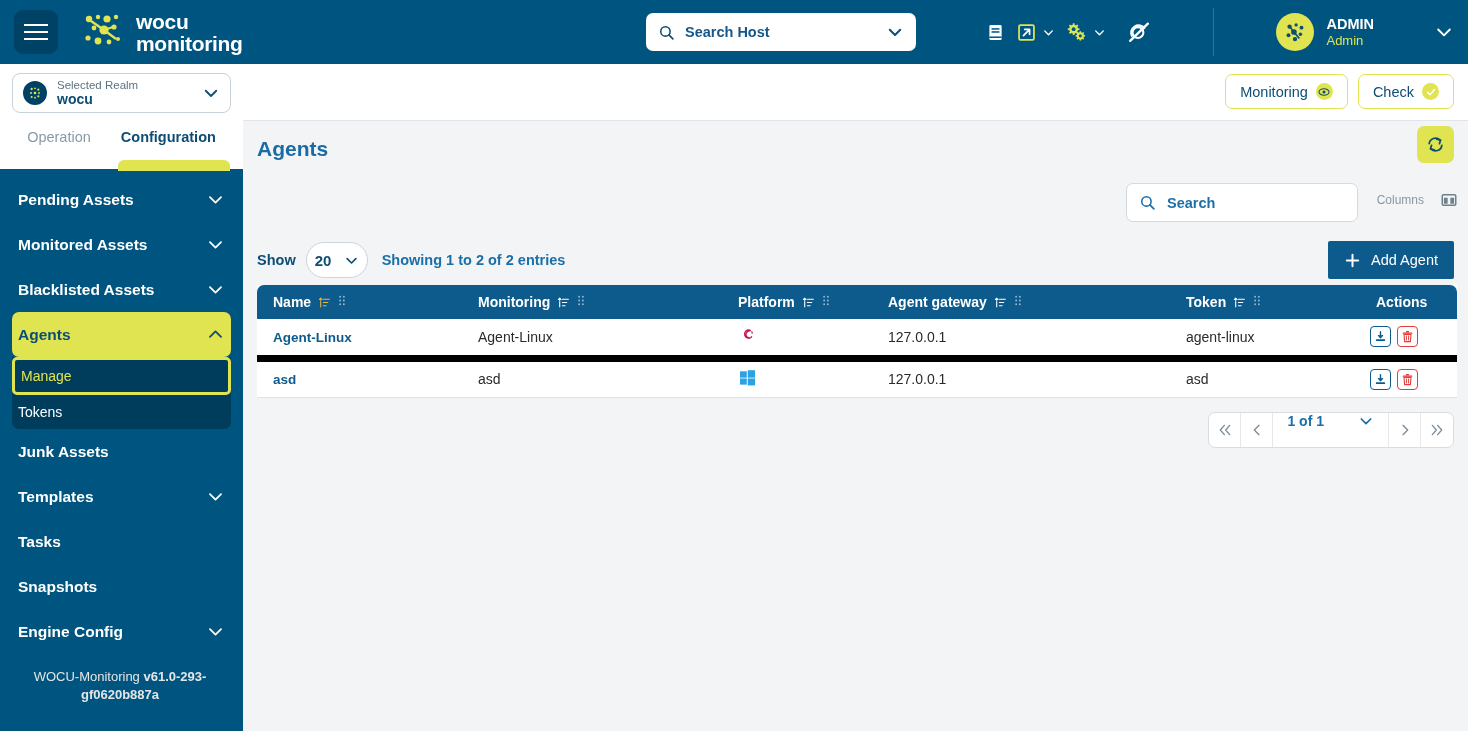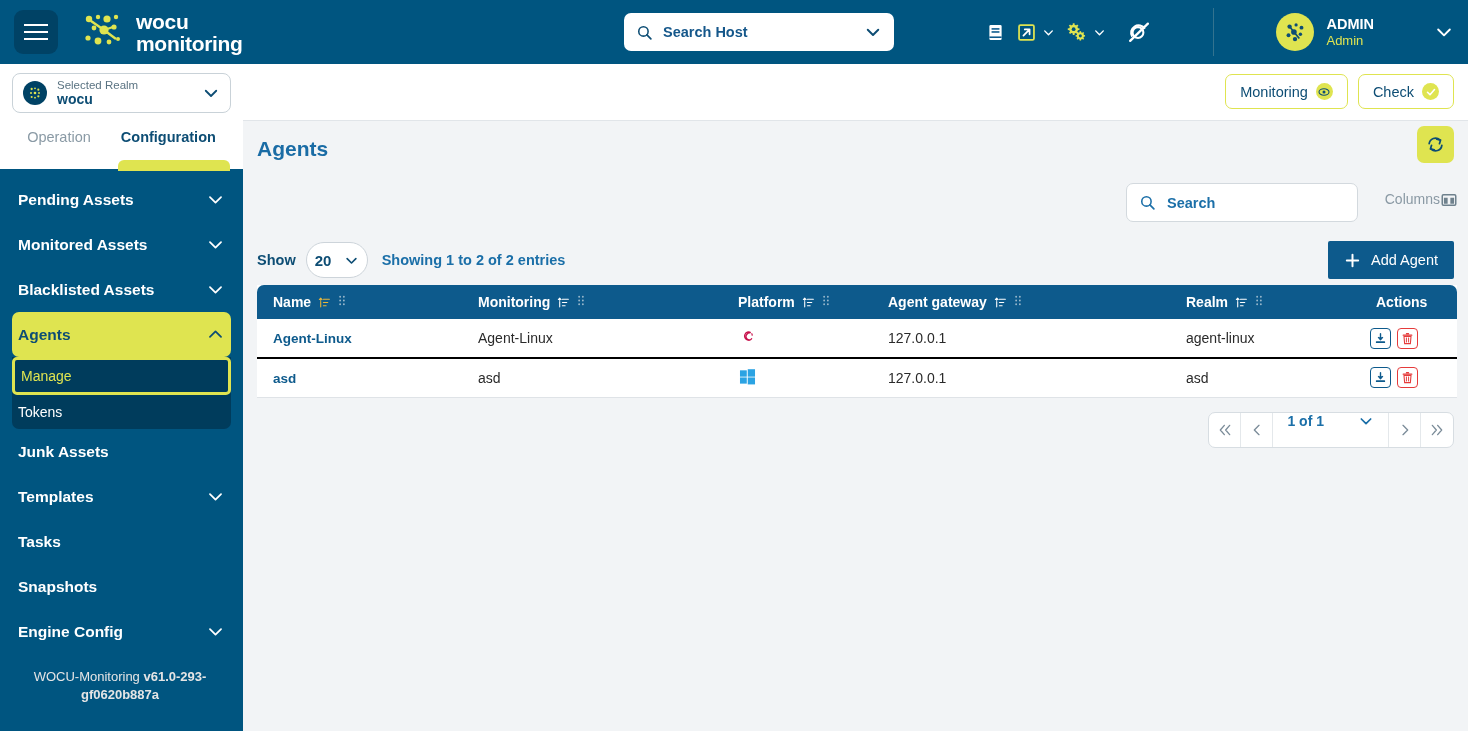--- a/index.html
+++ b/index.html
@@ -21,21 +21,21 @@
     align-items: center; justify-content: center; gap: 5px; cursor: pointer;
   }
   .hamburger span { display: block; width: 24px; height: 2px; background: #fff; }
 
   .brand { display: flex; align-items: center; margin-left: 24px; gap: 10px; }
   .brand-mark { width: 44px; height: 40px; }
   .brand-text { color: #fff; font-size: 21px; font-weight: bold; line-height: 1.0; letter-spacing: -0.3px; }
   .brand-text div:first-child { margin-bottom: 1px; }
 
   .host-search {
-    position: absolute; left: 624px; top: 13px; width: 270px; height: 38px;
+    position: absolute; left: 646px; top: 13px; width: 270px; height: 38px;
     background: #fff; border-radius: 7px; display: flex; align-items: center;
     padding: 0 12px; cursor: text;
   }
   .host-search .hs-txt { color: #15578a; font-size: 14.5px; font-weight: bold; margin-left: 10px; flex: 1; }
 
   .hdr-icons { position: absolute; left: 985px; top: 0; height: 64px; display: flex; align-items: center; gap: 10px; }
   .hdr-ic { display: flex; align-items: center; cursor: pointer; }
   .chev-sm { margin-left: 5px; }
 
   .hdr-divider { position: absolute; left: 1213px; top: 8px; width: 1px; height: 48px; background: #33738f; }
@@ -98,21 +98,21 @@
   .page-title { color: #1a6ca5; font-size: 21px; font-weight: bold; }
   .refresh-btn { position: absolute; right: 14px; top: 5px; width: 37px; height: 37px; background: #dfe450; border-radius: 7px; display: flex; align-items: center; justify-content: center; cursor: pointer; }
 
   .toolbar { position: relative; height: 58px; }
   .search-box {
     position: absolute; right: 110px; top: 6px; width: 232px; height: 39px;
     background: #fff; border: 1px solid #d3d9de; border-radius: 7px;
     display: flex; align-items: center; padding: 0 12px; cursor: text;
   }
   .search-box .sb-txt { color: #1b6fa8; font-size: 14.5px; font-weight: bold; margin-left: 11px; }
-  .columns-btn { position: absolute; right: 10px; top: 14px; display: flex; gap: 0; cursor: pointer; color: #8a99a4; font-size: 14px; }
+  .columns-btn { position: absolute; right: 10px; top: 14px; display: flex; align-items: center; gap: 16px; cursor: pointer; color: #8a99a4; font-size: 12px; }
 
   .controls { display: flex; align-items: center; padding: 0 14px; height: 50px; position: relative; }
   .show-lbl { color: #0d4d74; font-size: 14.5px; font-weight: bold; }
   .show-select {
     margin-left: 10px; width: 62px; height: 36px; border: 1px solid #cdd4da; border-radius: 18px;
     background: #fff; display: flex; align-items: center; padding: 0 8px; cursor: pointer;
     color: #0d4d74; font-size: 15px; font-weight: bold; justify-content: space-between;
   }
   .showing { margin-left: 14px; color: #1b6fa8; font-size: 14.5px; font-weight: bold; }
   .add-btn {
@@ -126,21 +126,21 @@
   table { width: 100%; border-collapse: collapse; table-layout: fixed; background: #fff; }
   thead tr { background: #0d5a8c; }
   thead th {
     color: #fff; font-size: 14px; font-weight: bold; text-align: left;
     height: 34px; padding: 0 0 0 16px; white-space: nowrap;
   }
   thead th:first-child { border-radius: 7px 0 0 0; }
   thead th:last-child { border-radius: 0 7px 0 0; }
   .th-in { display: flex; align-items: center; gap: 7px; }
   .grip { display: inline-block; width: 8px; }
-  tbody td { height: 39px; padding: 0 0 0 16px; font-size: 14px; color: #2a2a2a; border-bottom: 2px solid #000000; }
+  tbody td { height: 39px; padding: 0 0 0 16px; font-size: 14px; color: #2a2a2a; border-bottom: 7px solid #000000; }
   tbody tr:last-child td { border-bottom: 1px solid #dfe3e7; }
   .cell-link { color: #0d5a8c; font-weight: bold; font-size: 13.5px; cursor: pointer; }
   .act-cell { padding-left: 10px; }
   .act-wrap { display: flex; gap: 6px; }
   .act-btn { width: 21px; height: 21px; border-radius: 4px; display: flex; align-items: center; justify-content: center; cursor: pointer; background: #fff; }
   .act-dl { border: 1.5px solid #0d5a8c; }
   .act-del { border: 1.5px solid #e53b3b; }
 
   
   .pager-row { display: flex; justify-content: flex-end; padding: 14px 14px 0 0; }
@@ -548,21 +548,21 @@
                           <circle cx="6" cy="7" r="1"></circle>
                           <circle cx="2" cy="11" r="1"></circle>
                           <circle cx="6" cy="11" r="1"></circle>
                         </g>
                     </svg>
                   </span>
                 </div>
               </th>
               <th>
                 <div class="th-in">
-                  <span>Realm</span>
+                  <span>Token</span>
                   <svg width="13" height="13" viewBox="0 0 24 24">
                     <path d="M5 10 L5 20 M5 4 L5 8 M2.5 6.5 L5 4 L7.5 6.5" fill="none" stroke="#ffffff" stroke-width="2" stroke-linecap="round" stroke-linejoin="round"></path>
                     <line x1="10" y1="6" x2="21" y2="6" stroke="#fff" stroke-width="2" stroke-linecap="round"></line>
                     <line x1="10" y1="12" x2="18" y2="12" stroke="#fff" stroke-width="2" stroke-linecap="round"></line>
                     <line x1="10" y1="18" x2="15" y2="18" stroke="#fff" stroke-width="2" stroke-linecap="round"></line>
                   </svg>
                   <span class="grip">
                     <svg width="8" height="13" viewBox="0 0 8 14">
                       <g fill="#9bb9cc">
                           <circle cx="2" cy="3" r="1"></circle>

